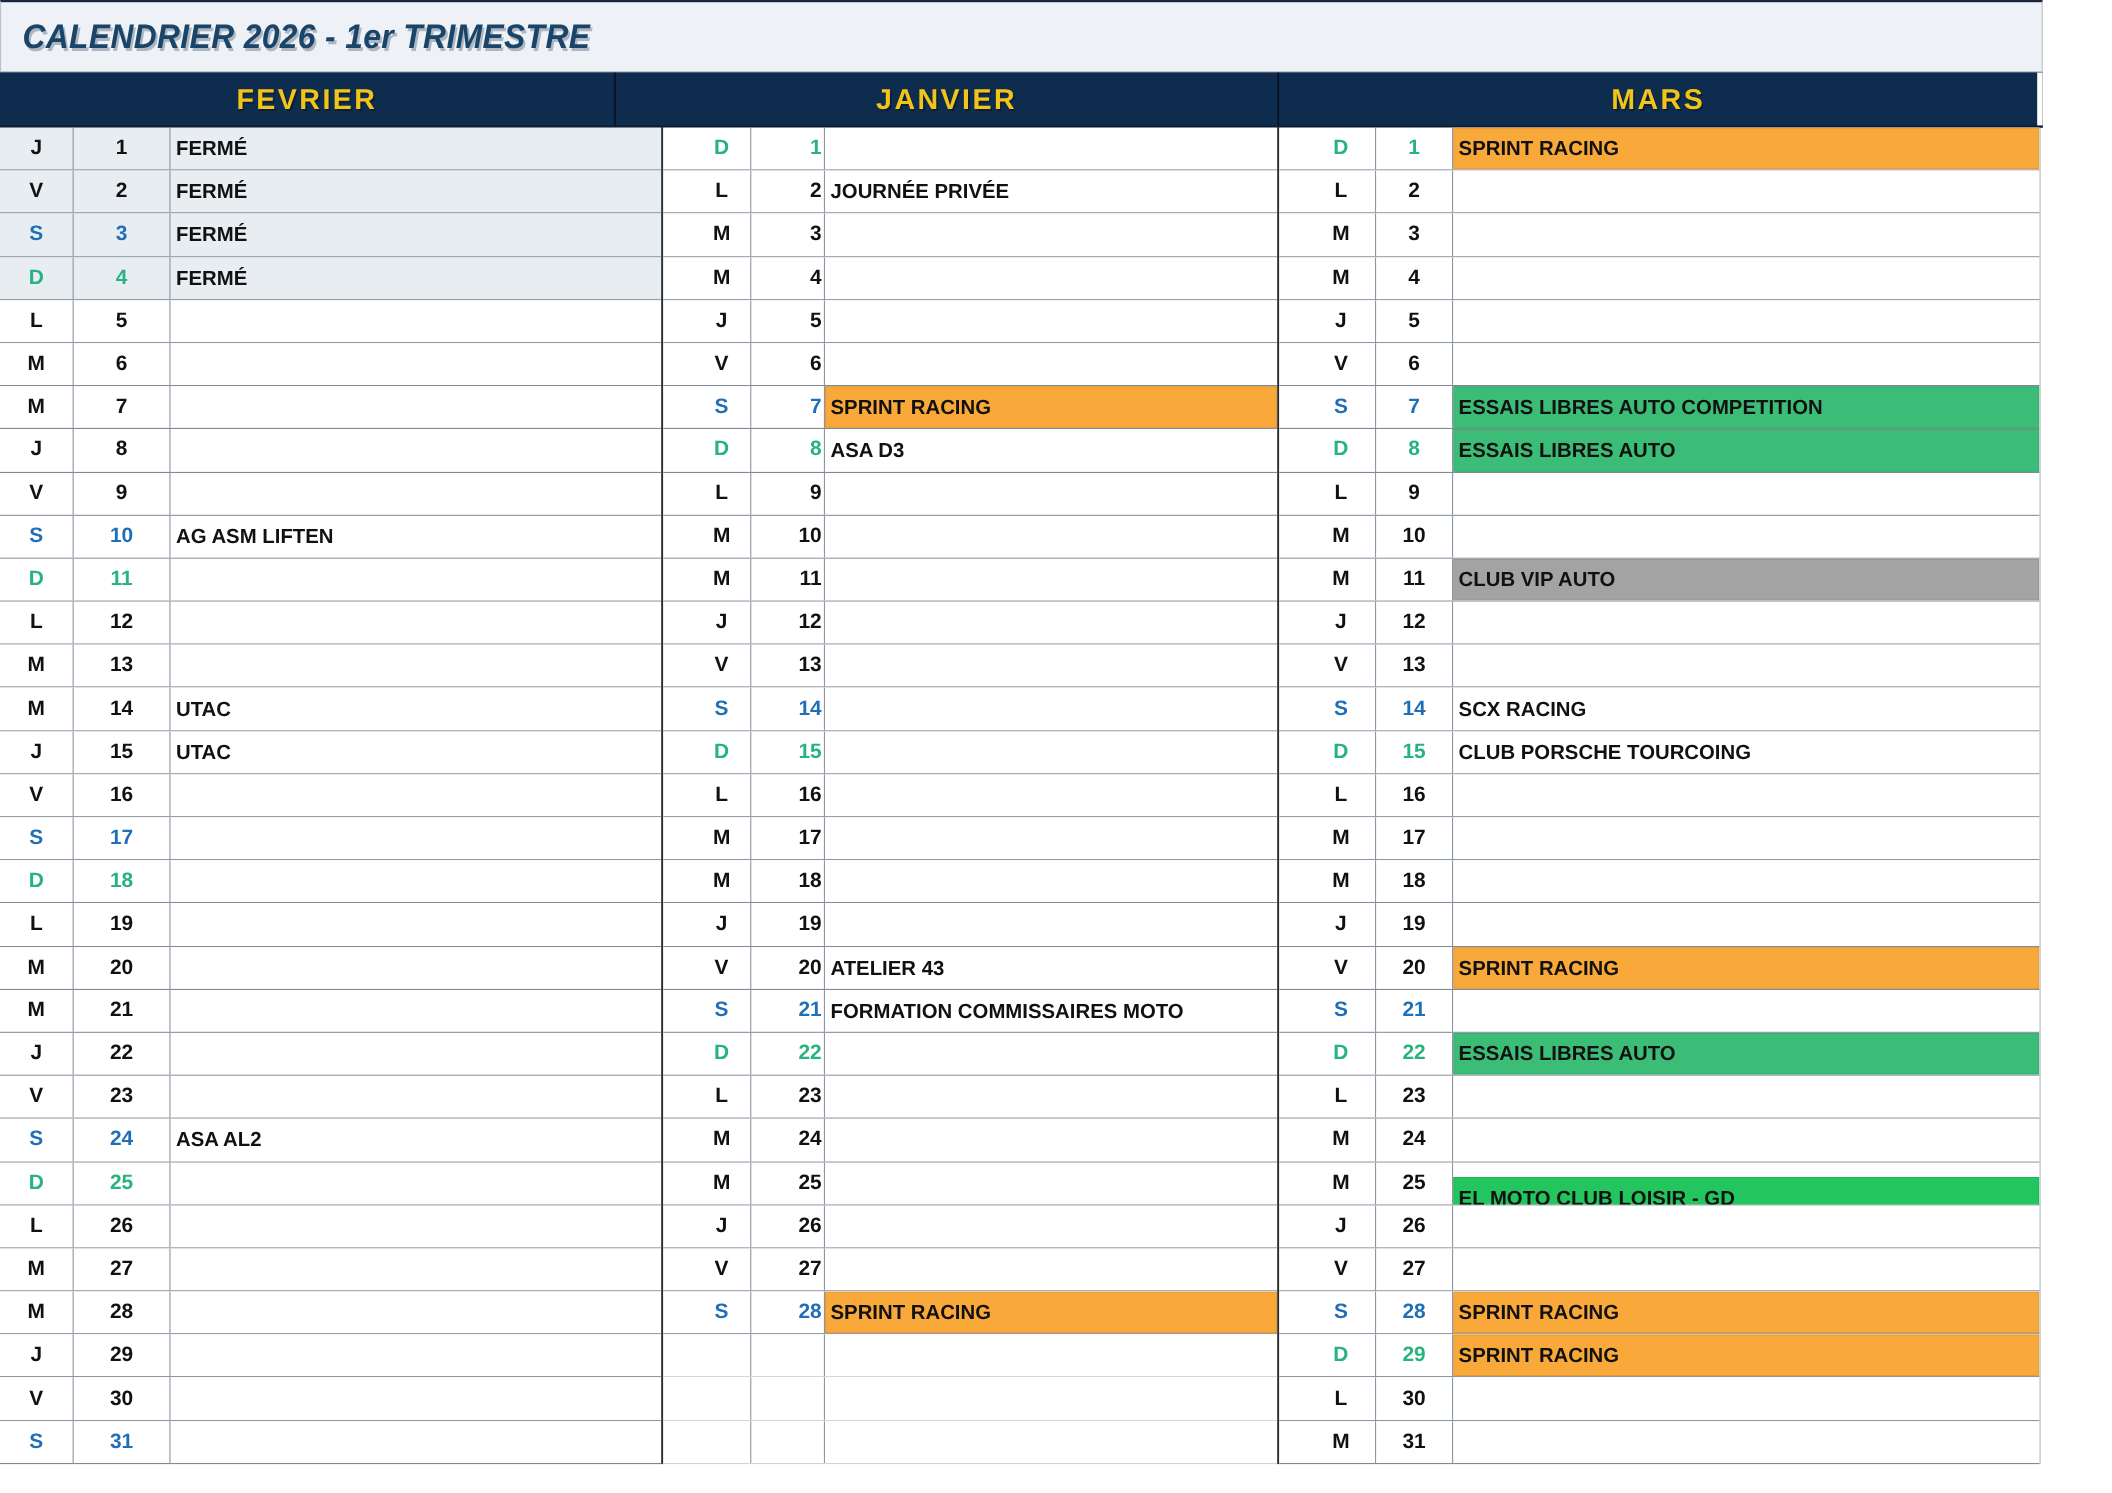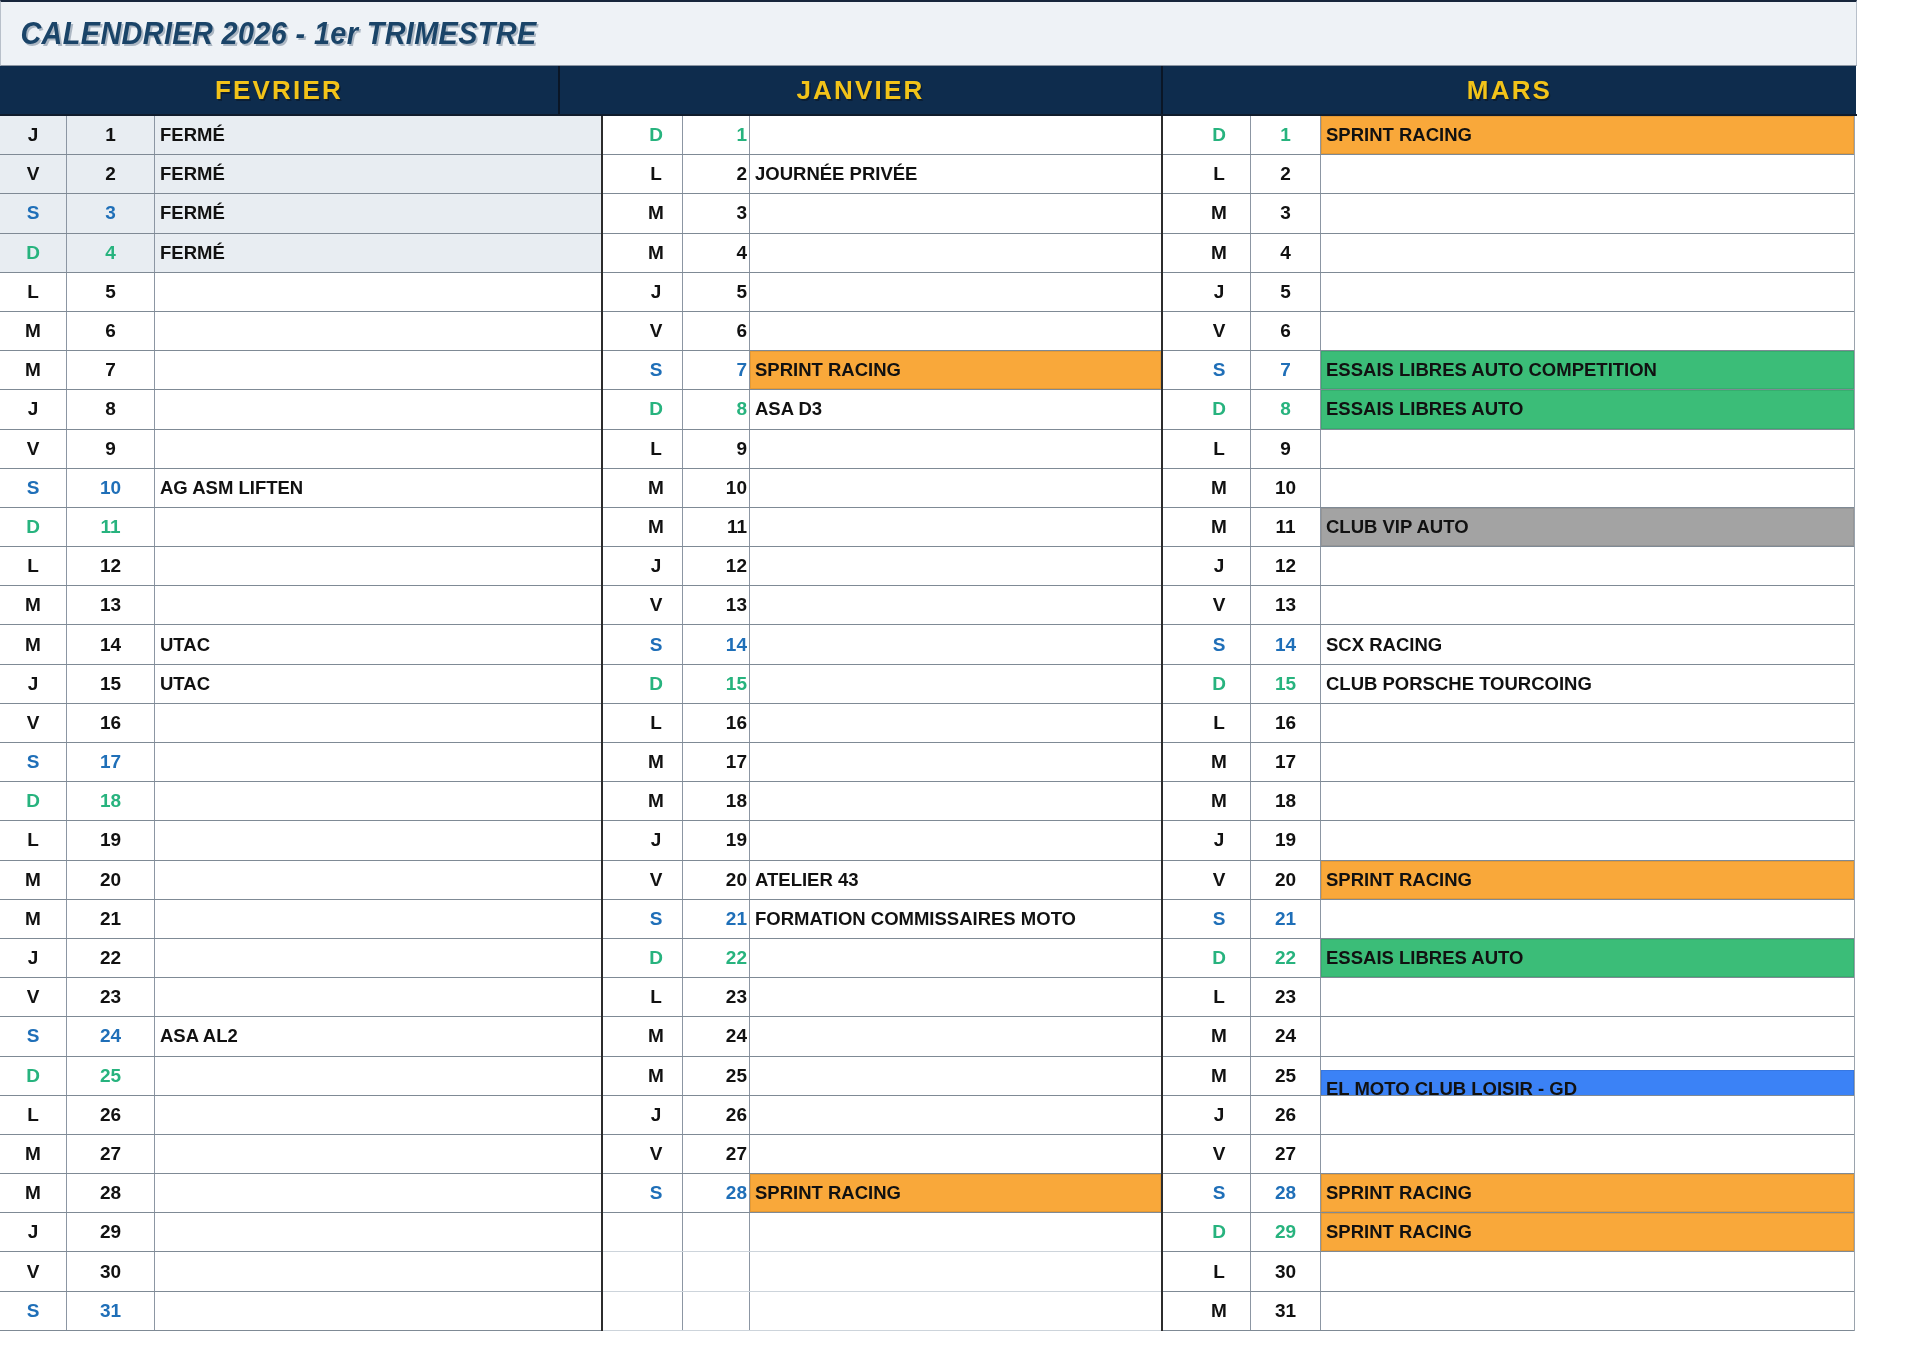--- a/index.html
+++ b/index.html
@@ -56,21 +56,21 @@
     box-sizing: border-box;
   }
   .month-header {
     background: #0e2c4d;
     display: flex;
     align-items: center;
     justify-content: center;
     box-sizing: border-box;
     border-right: 2px solid #0a1626;
   }
-  .month-header:last-child { border-right: 1px solid #ffffff; }
+  .month-header:last-child { border-right: 5px solid #ffffff; }
   .month-header-label {
     color: #f2c319;
     font-size: 26px;
     font-weight: bold;
     letter-spacing: 2.2px;
     text-shadow: 1.5px 1.5px 0 rgba(10,20,35,0.55);
     white-space: nowrap;
   }
 
   
@@ -770,21 +770,21 @@
           <div class="cell-day">M</div>
           <div class="cell-num">24</div>
           <div class="cell-event">
             <div class="event-fill"></div>
           </div>
         </div>
         <div class="row">
           <div class="cell-day">M</div>
           <div class="cell-num">25</div>
           <div class="cell-event">
-            <div class="event-fill has-bg" style="background: #3b82f6; margin-top: 27px;">EL MOTO CLUB LOISIR - GD</div>
+            <div class="event-fill has-bg" style="background: #22c55e; margin-top: 27px;">EL MOTO CLUB LOISIR - GD</div>
           </div>
         </div>
         <div class="row">
           <div class="cell-day">J</div>
           <div class="cell-num">26</div>
           <div class="cell-event">
             <div class="event-fill"></div>
           </div>
         </div>
         <div class="row">

